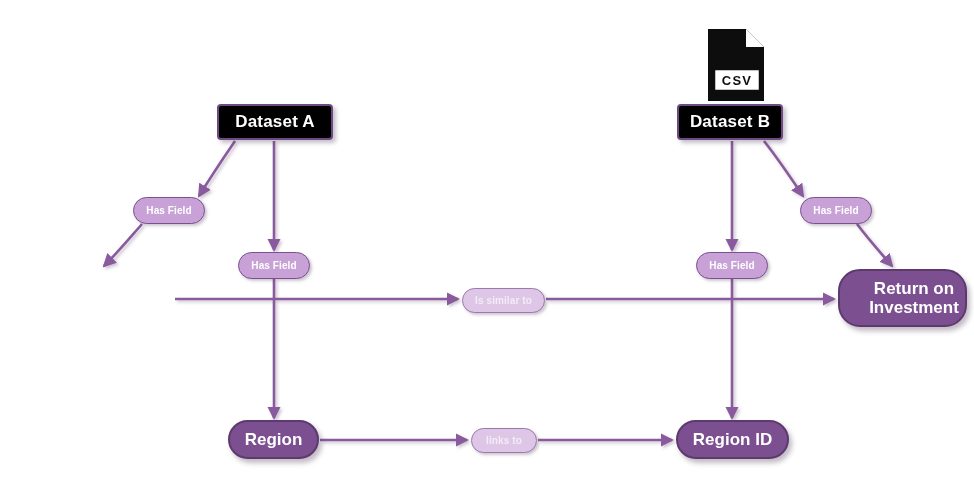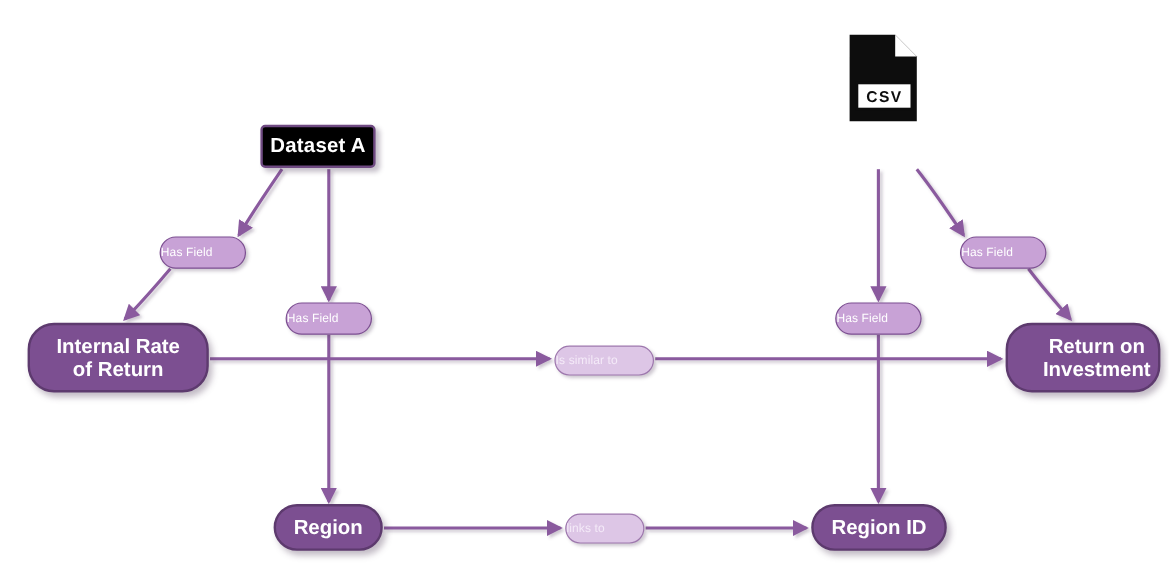--- a/index.html
+++ b/index.html
@@ -73,23 +73,23 @@
 
   
   .edge-pill {
     position: absolute;
     background: #c8a2d6;
     border: 1.6px solid #7c4f91;
     border-radius: 14px;
     box-sizing: border-box;
     display: flex;
     align-items: center;
-    justify-content: flex-start;
+    justify-content: center;
     color: #ffffff;
-    font-weight: normal;
+    font-weight: bold;
     font-size: 10px;
     letter-spacing: 0.1px;
     white-space: nowrap;
     box-shadow: 2px 2px 3px rgba(90,70,100,0.3);
   }
   .edge-pill.faint {
     background: #ddc6e6;
     border-color: #9d77ad;
     color: #f4eaf8;
   }
@@ -138,28 +138,28 @@
 
   <div class="file-icon" style="left:706px; top:27px;text-align:right;">
     <svg width="62" height="76" viewBox="0 0 62 76" xmlns="http://www.w3.org/2000/svg">
       <path d="M2,2 H40 L58,20 V74 H2 Z" fill="#0d0d0d"></path>
       <path d="M40,2 L58,20 H40 Z" fill="#ffffff"></path>
       <rect x="8" y="42" width="46" height="22" fill="#ffffff" stroke="#0d0d0d" stroke-width="2.5"></rect>
       <text x="31" y="58" text-anchor="middle" font-family="Liberation Sans, sans-serif" font-size="13" font-weight="bold" letter-spacing="1.2" fill="#0d0d0d">CSV</text>
     </svg>
   </div>
 
-  <div class="ds-node" style="left:217px; top:104px; width:96px; height:36px;">
+  <div class="ds-node" style="left:217px; top:104px; width:116px; height:36px;">
     <span>Dataset A</span>
   </div>
 
+  <div class="ds-node" style="left:677px; top:104px; width:106px; height:36px;">
+    <span>Dataset B</span>
+  </div>
 
-  <div class="field-node two-line" style="left:23px; top:269px; width:151px; height:58px;">
-    <span class="nl">Internal Rate<br>of Return</span>
-  </div>
 
   <div class="field-node two-line" style="left:838px; top:269px; width:129px; height:58px;padding-left:23px;">
     <span class="nl">Return on<br>Investment</span>
   </div>
 
   <div class="field-node" style="left:228px; top:420px; width:91px; height:39px;">
     <span class="nl">Region</span>
   </div>
 
   <div class="field-node" style="left:676px; top:420px; width:113px; height:39px;">

